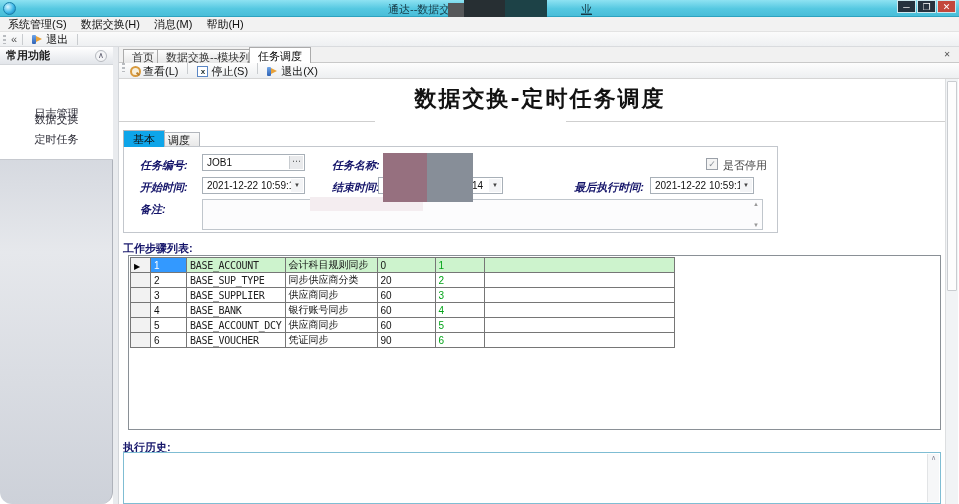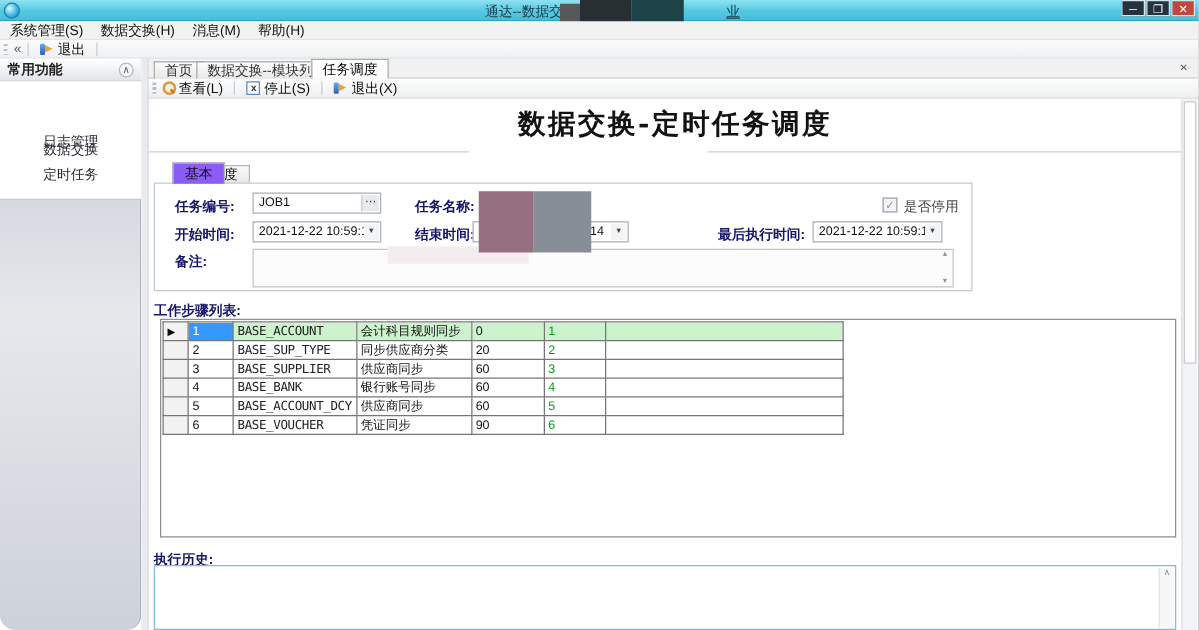--- a/index.html
+++ b/index.html
@@ -67,44 +67,44 @@
   .dtab { position:absolute; top:2px; height:14px; padding:0 8px; font-size:11px; line-height:14px;
     background:linear-gradient(180deg,#fdfdfd,#e7e7e7); border:1px solid #ababab; border-bottom:none;
     color:#333; cursor:default; white-space:nowrap; }
   .dtab.active { top:0; height:16px; line-height:16px; background:#fff; color:#000; z-index:2; }
   .tab-close { position:absolute; right:6px; top:2px; width:12px; height:12px; font-size:8px;
     line-height:12px; text-align:center; color:#555; cursor:default; }
 
   
   .toolbar2 { left:119px; top:63px; width:840px; height:16px;
     background:linear-gradient(180deg,#fdfdfd,#edeff1); border-bottom:1px solid #d5d5d5;
-    display:flex; align-items:center; }
+    display:flex; align-items:flex-start; }
   .mag-ic { width:11px; height:11px; position:relative; }
   .mag-ic::before { content:""; position:absolute; left:1px; top:0; width:7px; height:7px;
     border:2px solid #d89a3e; border-radius:50%; background:#f7f0dd; }
   .mag-ic::after { content:""; position:absolute; left:7px; top:7px; width:4px; height:2px;
     background:#b97f2e; transform:rotate(45deg); }
   .stop-ic { width:11px; height:11px; border:1px solid #5b87c5; background:#fff;
     font-size:8px; line-height:9px; text-align:center; color:#233; font-weight:bold; }
 
   
   .content { left:119px; top:79px; width:826px; height:425px; background:#fff; }
   .page-title { left:380px; top:84px; width:320px; text-align:center; font-family:"DejaVu Serif", serif;
     font-weight:bold; font-size:22px; color:#121212; letter-spacing:2px; white-space:nowrap; }
   .hsep { left:119px; top:121px; width:826px; height:1px; background:#cfcfcf; }
   .white-patch { left:375px; top:107px; width:191px; height:19px; background:#fff; }
 
   
   .ftab { position:absolute; height:16px; padding:0 9px; font-size:11px; line-height:16px;
     border:1px solid #b2b6bc; cursor:default; }
-  .ftab.basic { left:138px; top:130px; background:#8b5cf6; border-bottom:none; z-index:3; height:17px; }
+  .ftab.basic { left:123px; top:130px; background:#0ea5e9; border-bottom:none; z-index:3; height:17px; }
   .ftab.sched { left:158px; top:132px; background:linear-gradient(180deg,#fafafa,#e8e8e8); height:15px; line-height:14px; }
   .groupbox { left:123px; top:146px; width:655px; height:87px; border:1px solid #c3c7cd; background:#fff; }
 
-  .flabel { position:absolute; font-size:11px; font-weight:bold; color:#15156a; white-space:nowrap; }
+  .flabel { position:absolute; font-size:11px; font-weight:bold; color:#15156a; white-space:nowrap;font-style:italic; }
   .field { position:absolute; height:17px; border:1px solid #a8b0b8; background:#fff;
     font-size:10px; line-height:15px; color:#111; white-space:nowrap; overflow:hidden; }
   .field .val { padding-left:4px; }
   .dd-btn { position:absolute; right:1px; top:1px; width:12px; height:13px; font-size:6px;
     line-height:13px; text-align:center; color:#444; background:#f3f4f6; cursor:default; }
   .ell-btn { position:absolute; right:1px; top:1px; width:14px; height:13px; font-size:9px;
     line-height:11px; text-align:center; color:#333; background:#e9eaec; border-left:1px solid #c8ccd0; cursor:default; }
   .checkbox { position:absolute; left:706px; top:158px; width:12px; height:12px; border:1px solid #9aa0a8;
     background:#f4f4f4; font-size:9px; line-height:11px; text-align:center; color:#8a9098; cursor:default; }
   .cb-label { position:absolute; left:723px; top:158px; font-size:11px; color:#444; }

